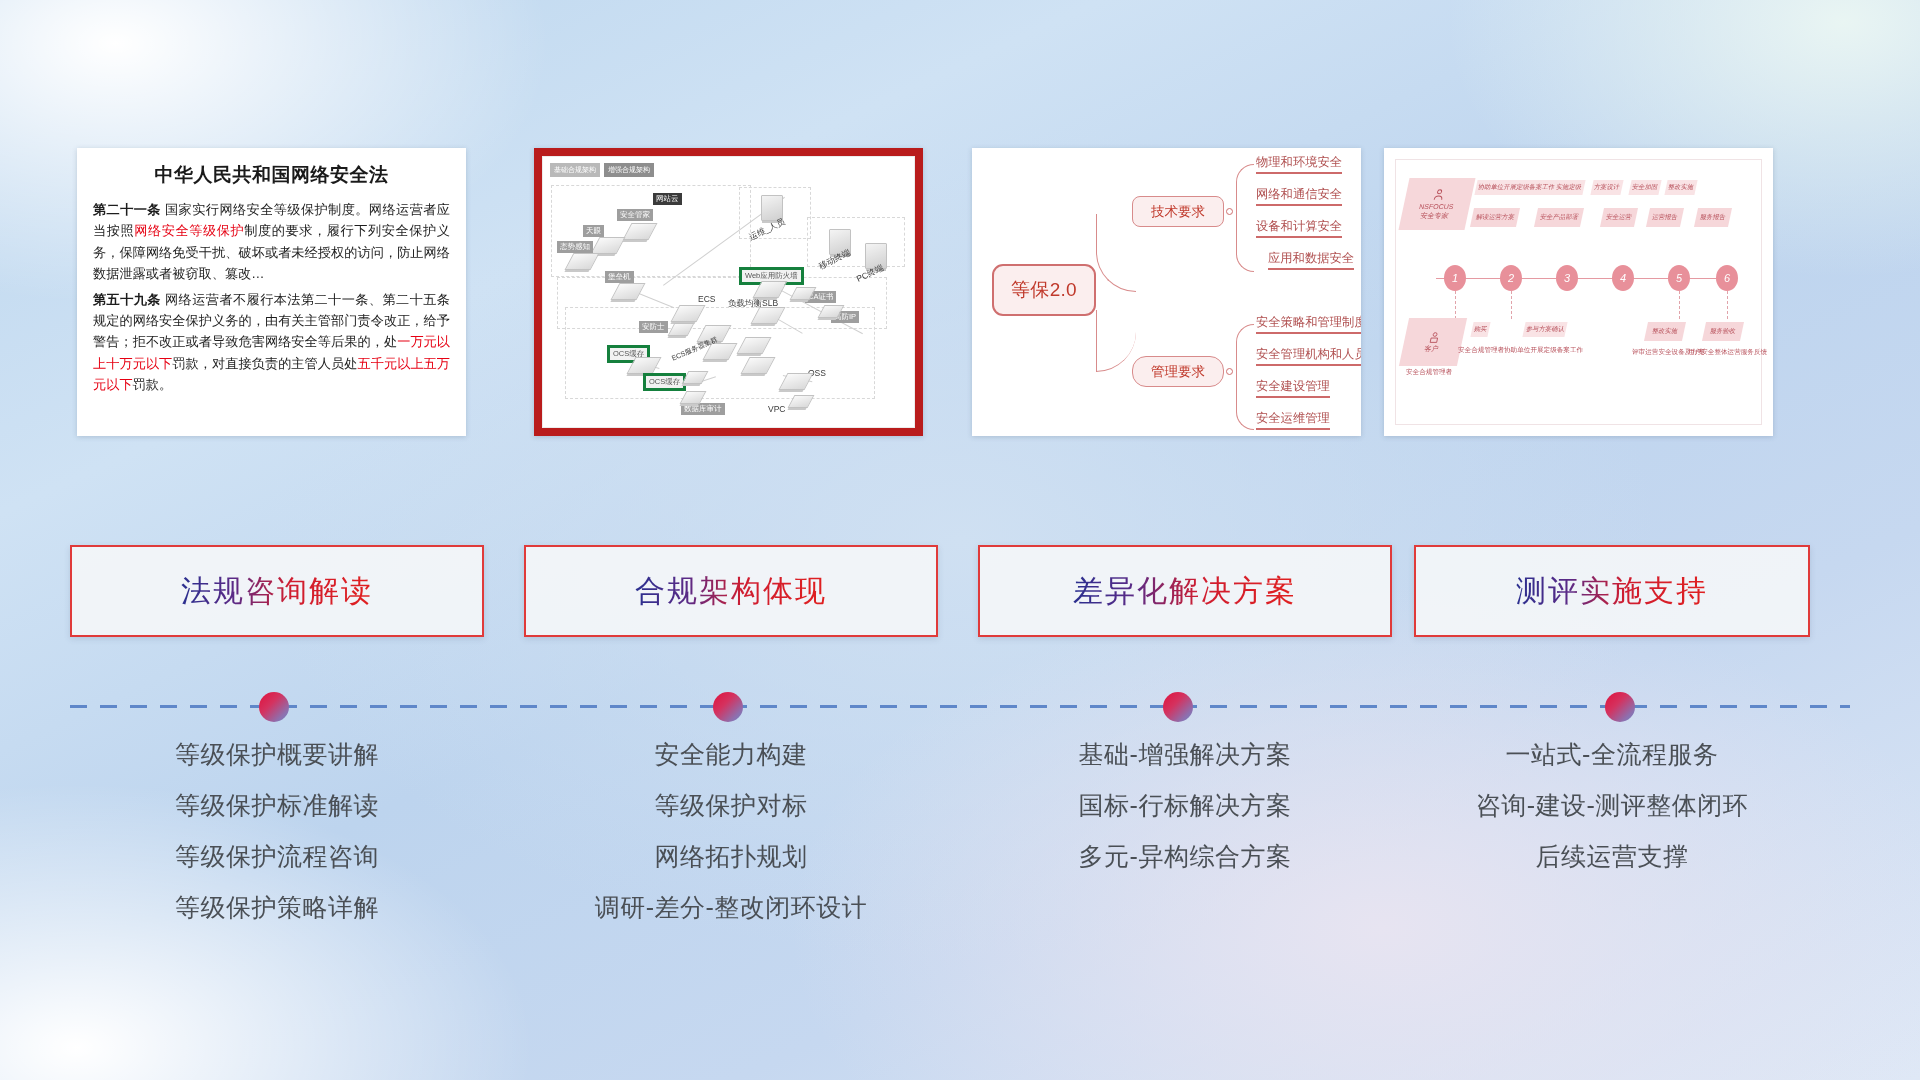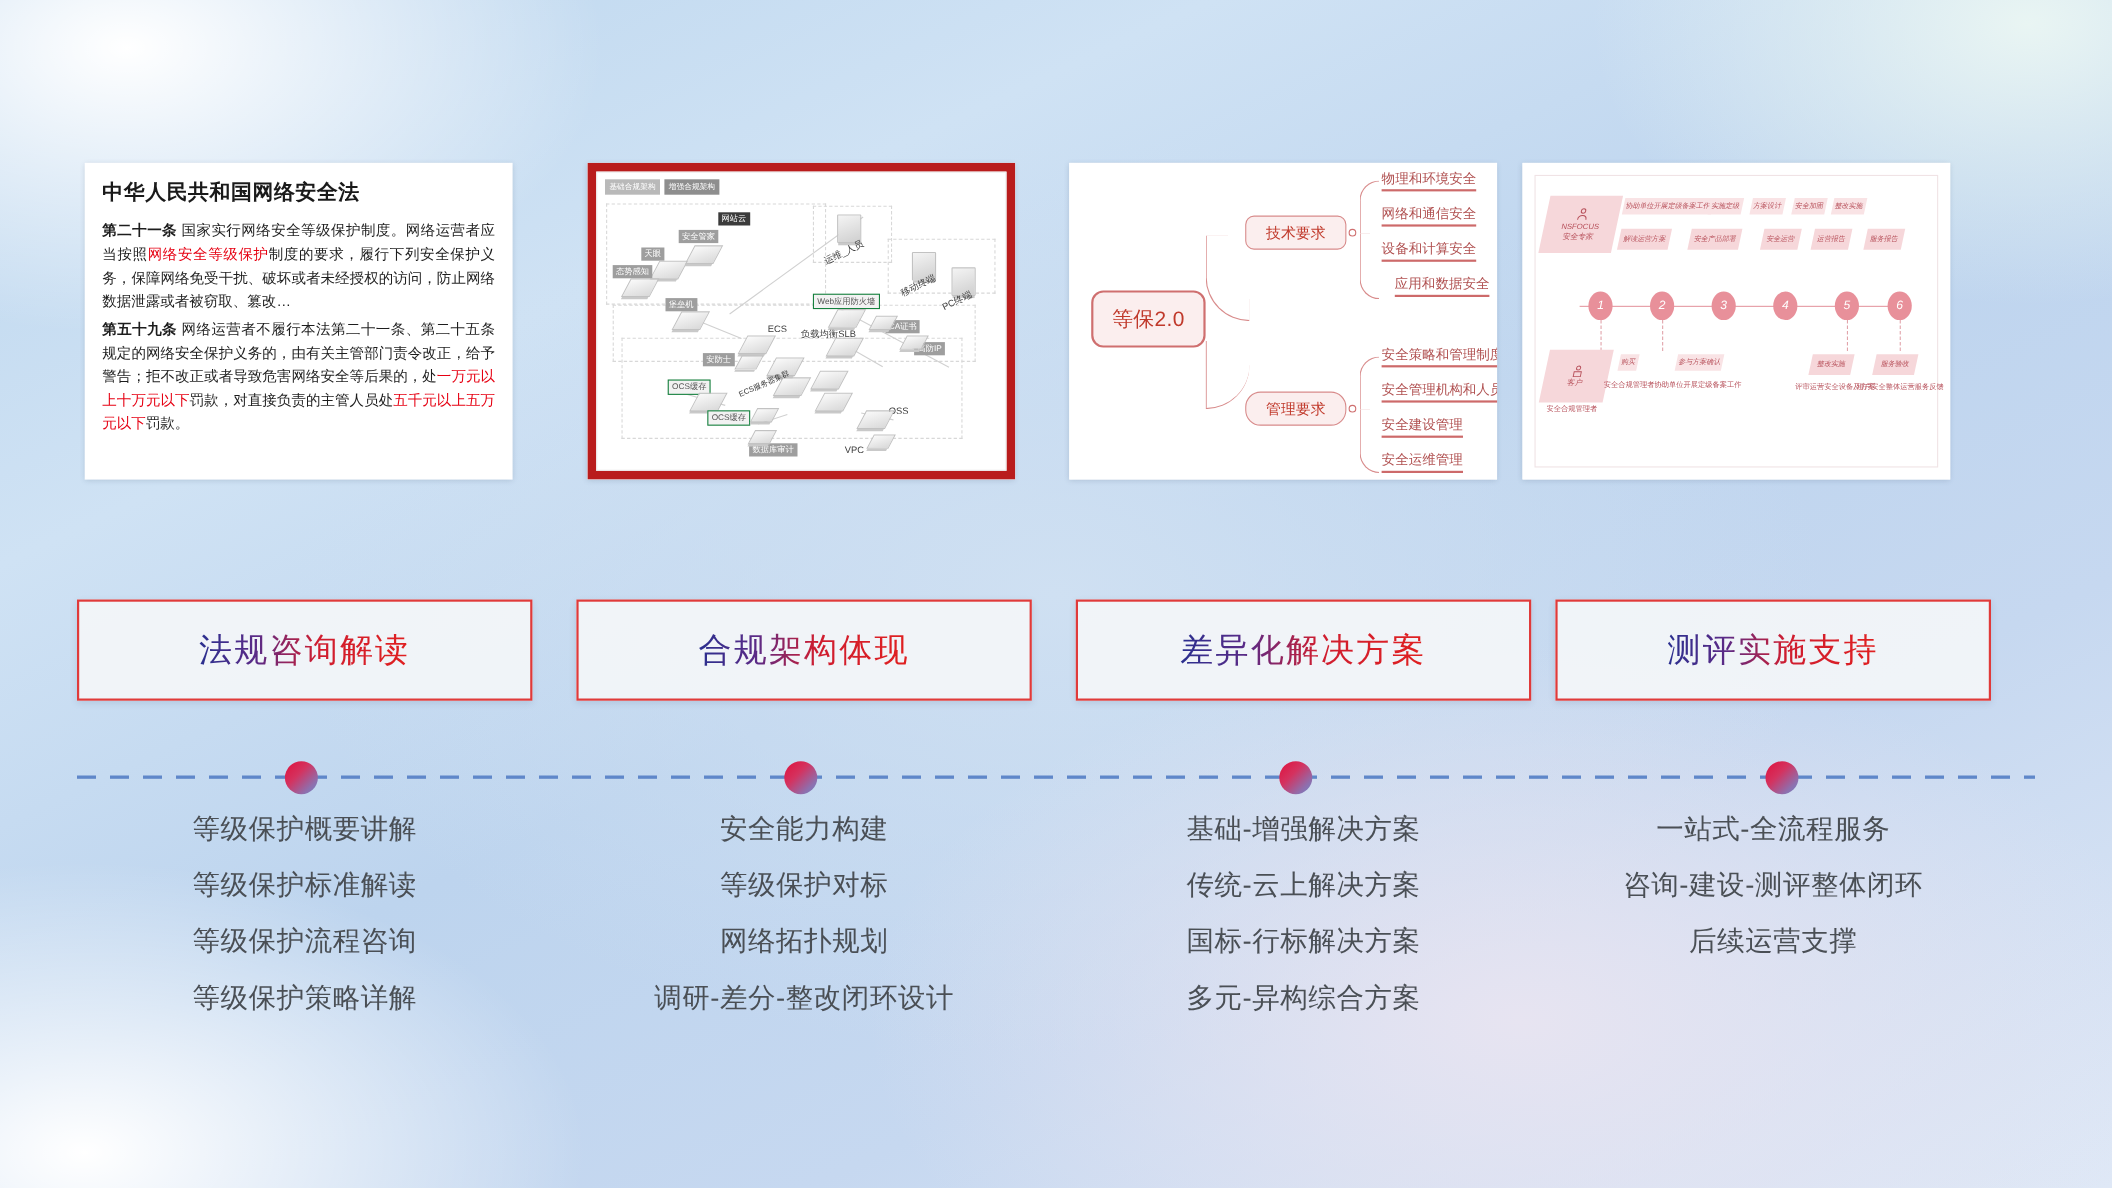--- a/index.html
+++ b/index.html
@@ -25,21 +25,21 @@
     overflow:hidden;
   }
   .card.c1 { left:77px; }
   .card.c2 { left:534px; }
   .card.c3 { left:972px; }
   .card.c4 { left:1384px; }
 
   
   .law { padding:14px 16px 10px 16px; height:100%; }
   .law-title {
-    font-size:19px; font-weight:bold; color:#1a1a1a;
+    text-align:center; font-size:19px; font-weight:bold; color:#1a1a1a;
     letter-spacing:.5px; margin-bottom:11px;
   }
   .law-p { font-size:13.2px; line-height:1.62; color:#1d1d1d; text-align:justify; margin-bottom:4px; }
   .law-art { font-weight:bold; }
   .law-red { color:#e60012; }
 
   
   .arch { position:relative; width:100%; height:100%; background:#b91c1c; padding:8px; }
   .arch-inner { position:relative; width:100%; height:100%; border:1px solid #ececec; background:#fff; }
   .arch-tabs { position:absolute; top:6px; left:7px; display:flex; gap:4px; }
@@ -48,21 +48,21 @@
   .zone { position:absolute; border:1px dashed #d8d8d8; }
   .node { position:absolute; }
   .cube {
     width:26px; height:17px; background:linear-gradient(160deg,#fafafa,#d9d9d9);
     border:1px solid #c2c2c2; transform:skewX(-28deg) ;
     box-shadow:0 3px 0 -1px #c9c9c9;
   }
   .cube.sm { width:20px; height:13px; }
   .cube.box { width:22px; height:26px; transform:none; border-radius:1px; background:linear-gradient(160deg,#f4f4f4,#cfcfcf); }
   .nlabel { position:absolute; font-size:7.5px; color:#fff; background:#9e9e9e; padding:1px 3px; white-space:nowrap; }
-  .nlabel.light { background:#f2f2f2; color:#555; border:1px solid #15803d; }
+  .nlabel.light { background:#f2f2f2; color:#555; border:3px solid #15803d; }
   .nlabel.plain { background:transparent; color:#3a3a3a; border:none; font-size:8.5px; }
   .arch-line { position:absolute; background:#d0d0d0; height:1px; transform-origin:0 0; }
 
   
   .mind { position:relative; width:100%; height:100%; background:#fff; }
   .m-root {
     position:absolute; left:20px; top:116px; width:104px; height:52px;
     border:2.4px solid #cf6f6f; background:#fbeeee; border-radius:11px;
     display:flex; align-items:center; justify-content:center;
     font-size:19px; color:#c0392b; letter-spacing:.3px;
@@ -403,21 +403,20 @@
       <div class="li">等级保护策略详解</div>
     </div>
     <div class="list l2">
       <div class="li">安全能力构建</div>
       <div class="li">等级保护对标</div>
       <div class="li">网络拓扑规划</div>
       <div class="li">调研-差分-整改闭环设计</div>
     </div>
     <div class="list l3">
       <div class="li">基础-增强解决方案</div>
-      <div class="li">传统-云上解决方案</div>
       <div class="li">国标-行标解决方案</div>
       <div class="li">多元-异构综合方案</div>
     </div>
     <div class="list l4">
       <div class="li">一站式-全流程服务</div>
       <div class="li">咨询-建设-测评整体闭环</div>
       <div class="li">后续运营支撑</div>
     </div>
   </div>
 

